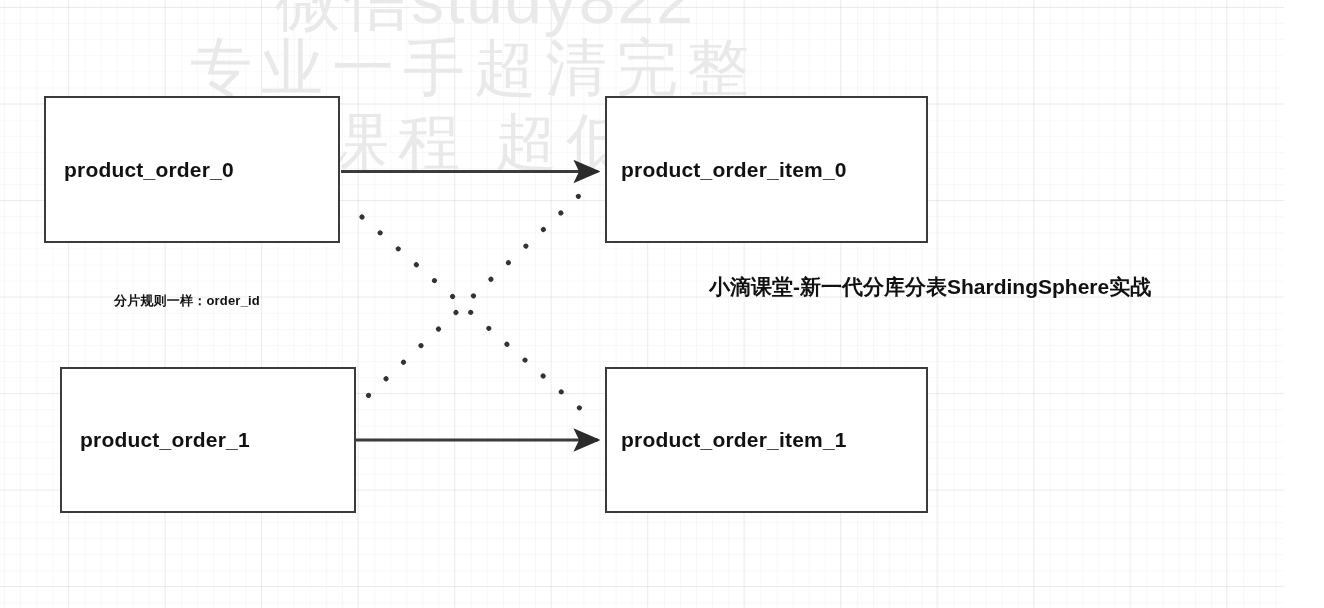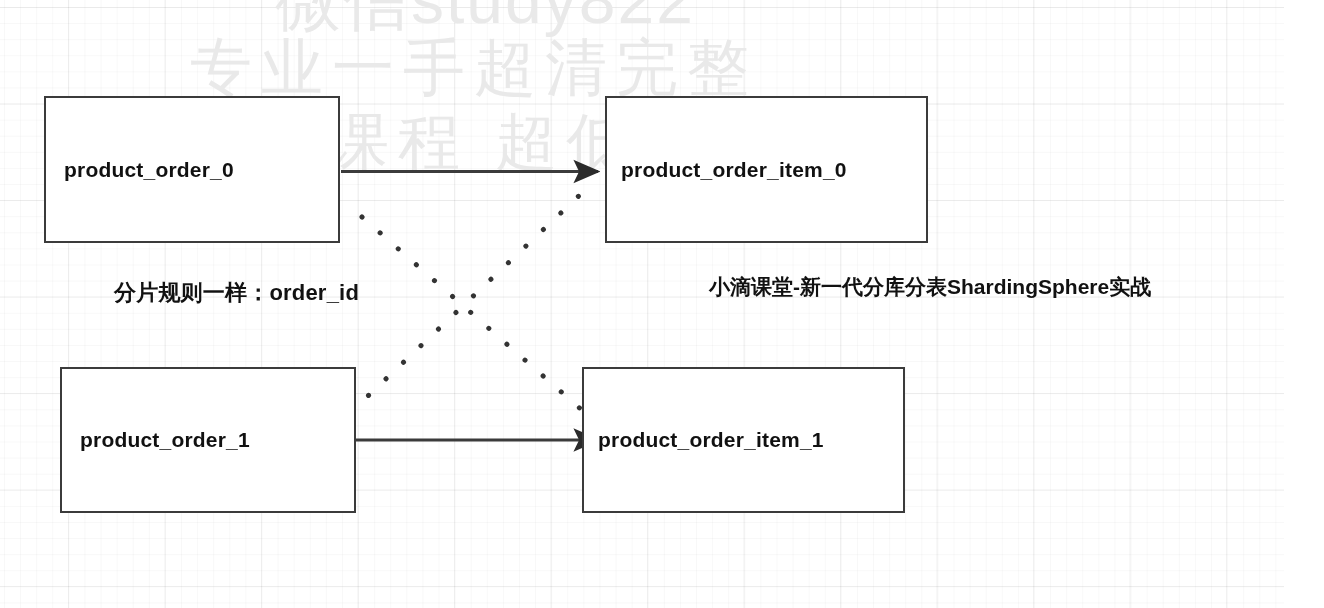--- a/index.html
+++ b/index.html
@@ -94,36 +94,36 @@
     font-weight: bold;
     color: #111111;
     padding-left: 14px;
     letter-spacing: 0.2px;
     white-space: nowrap;
   }
 
   #box-order-0      { left: 44px;  top: 96px;  width: 296px; height: 147px; }
   #box-order-1      { left: 44px;  top: 367px; width: 296px; height: 146px; margin-left: 16px; }
   #box-order-item-0 { left: 605px; top: 96px;  width: 323px; height: 147px; }
-  #box-order-item-1 { left: 582px; top: 367px; width: 323px; height: 146px; }
+  #box-order-item-1 { left: 605px; top: 367px; width: 323px; height: 146px; }
 
   #box-order-0 .tbl-label,
   #box-order-1 .tbl-label { padding-left: 18px; }
 
   
   .annot {
     position: absolute;
     white-space: nowrap;
     font-weight: bold;
     color: #111111;
   }
   #annot-shard-rule {
     left: 114px;
-    top: 278px;
-    font-size: 22px;
+    top: 292px;
+    font-size: 13px;
     letter-spacing: 0.2px;
   }
   #annot-course {
     left: 681px;
     top: 273px;
     font-size: 21px;
     letter-spacing: 0px;
     margin-left: 28px;
   }
 </style>

